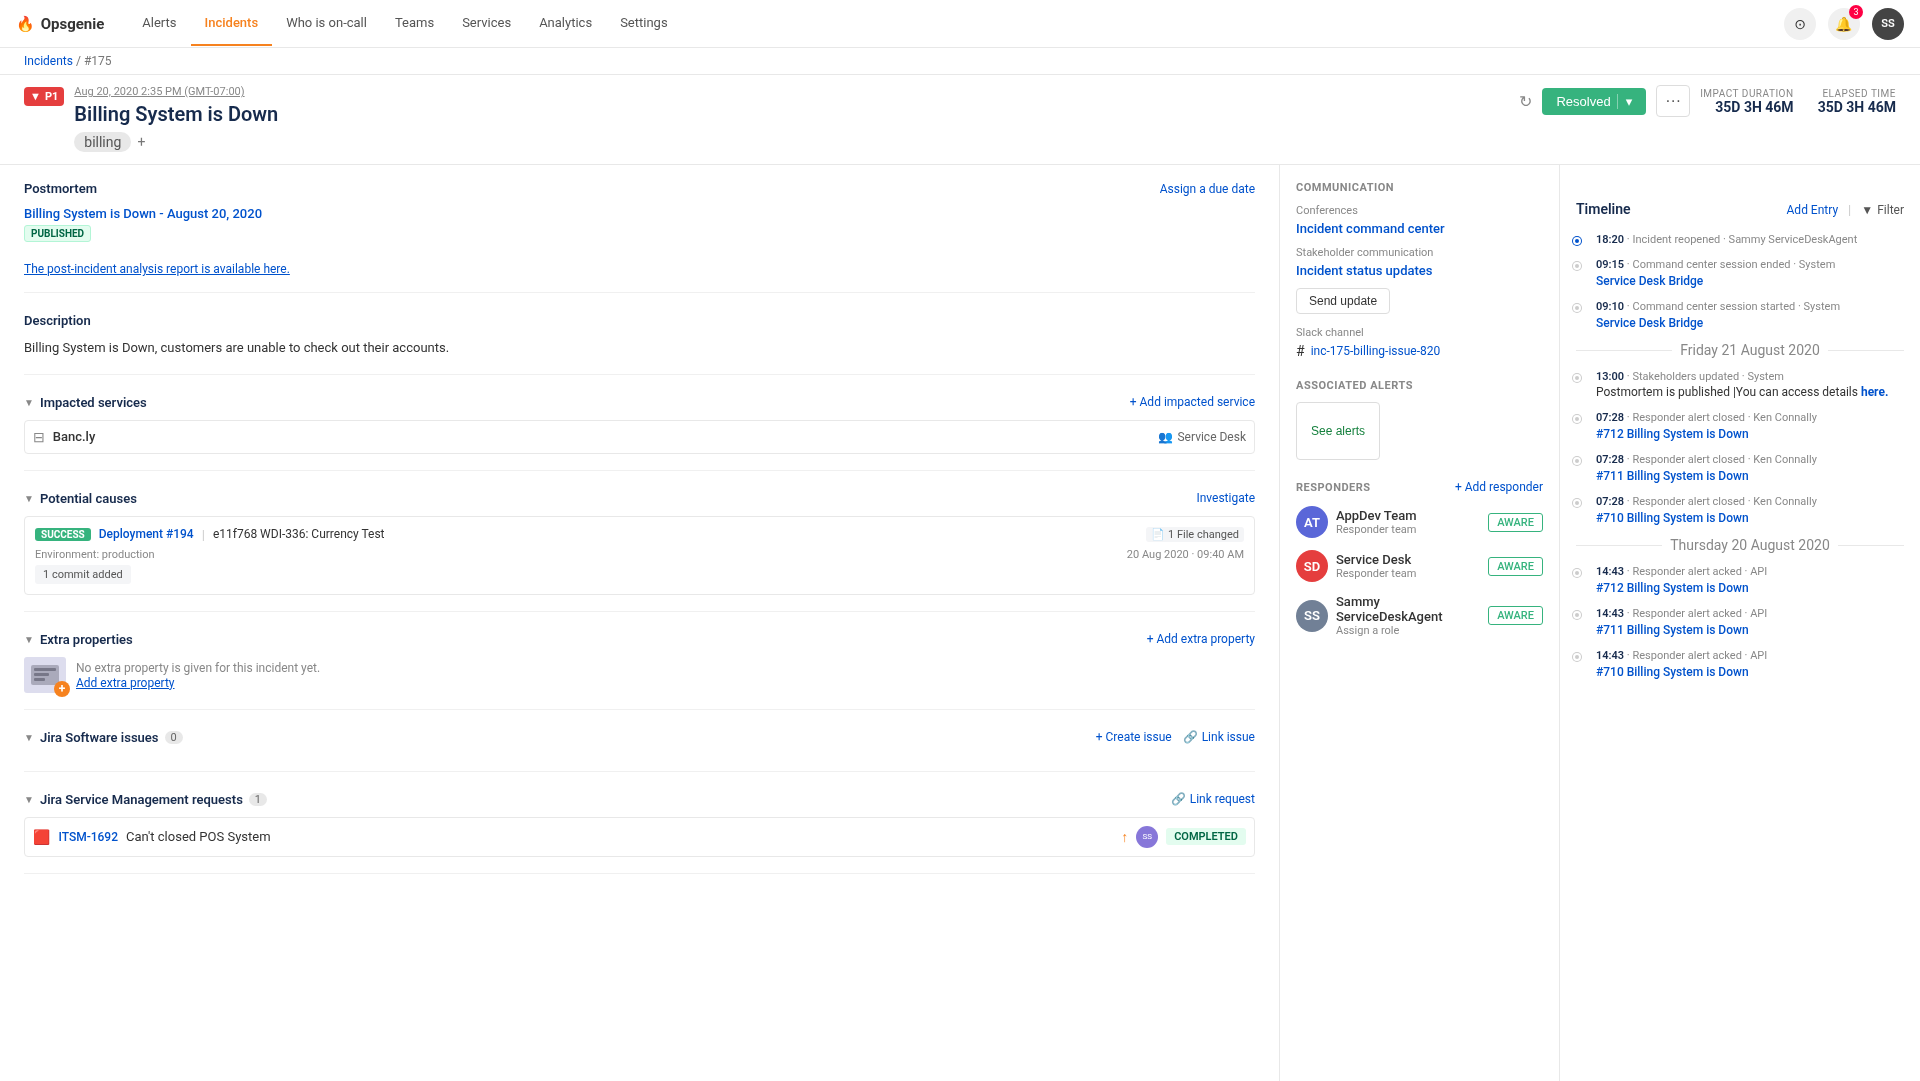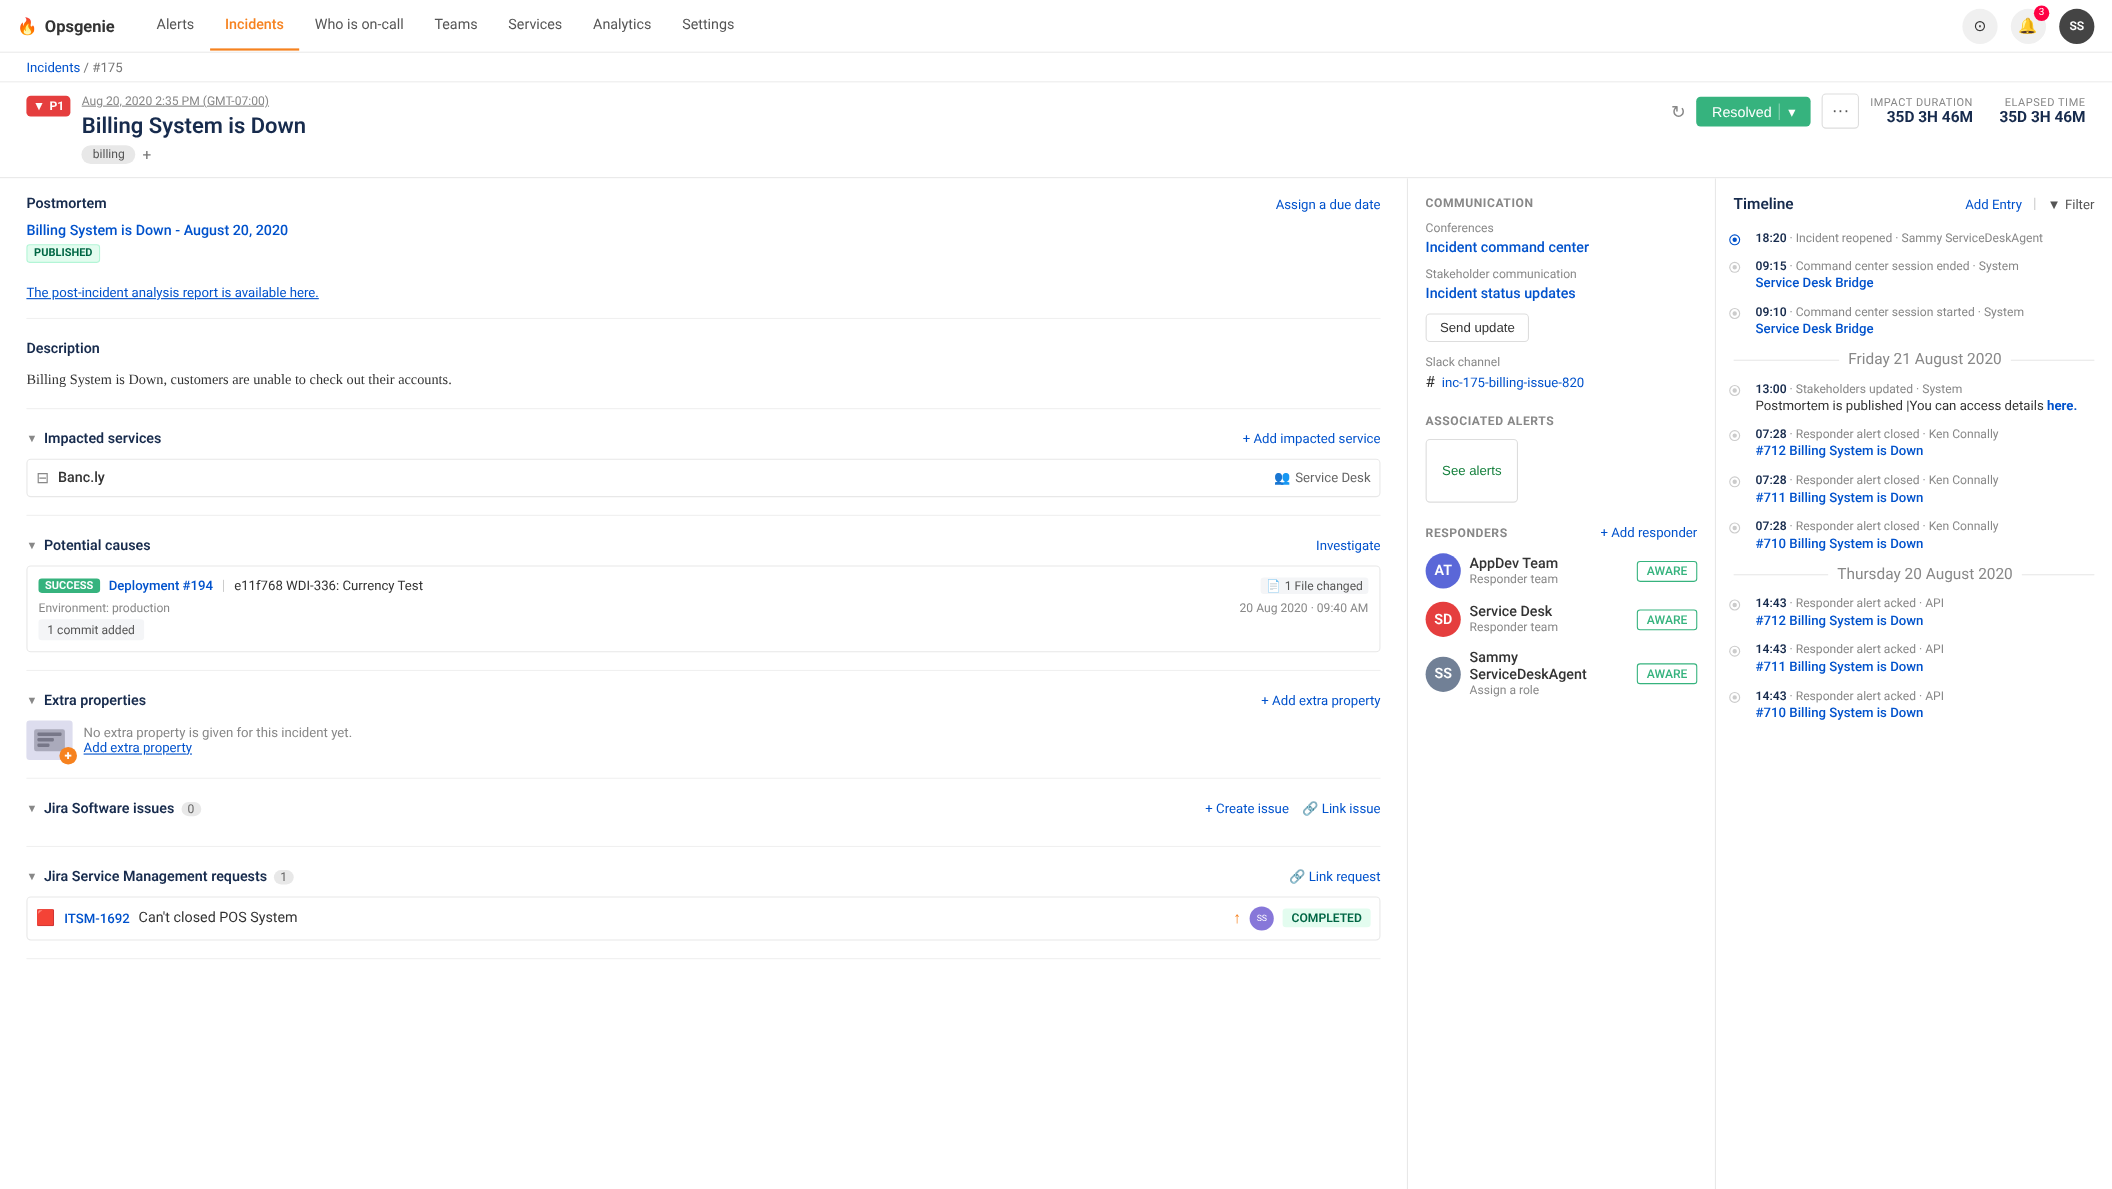--- a/index.html
+++ b/index.html
@@ -20,21 +20,21 @@
     .breadcrumb-bar { background: #fff; padding: 6px 24px; border-bottom: 1px solid #e8e8e8; font-size: 12px; color: #777; }
     .breadcrumb-bar a { color: #0052cc; text-decoration: none; }
 
     
     .incident-header { background: #fff; padding: 10px 24px 12px; border-bottom: 1px solid #e8e8e8; display: flex; align-items: flex-start; }
     .p1-badge { background: #e53e3e; color: #fff; border-radius: 4px; padding: 3px 6px; font-size: 11px; font-weight: 700; margin-right: 10px; margin-top: 2px; display: flex; align-items: center; gap: 4px; min-width: 38px; justify-content: center; }
     .incident-info { flex: 1; }
     .incident-date { font-size: 11px; color: #888; margin-bottom: 4px; text-decoration: underline; }
     .incident-title { font-size: 20px; font-weight: 600; color: #172b4d; margin-bottom: 6px; }
     .incident-tags { display: flex; gap: 6px; align-items: center; }
-    .tag { background: #e8e8e8; border-radius: 12px; padding: 2px 10px; font-size: 11px; color: #555; }
+    .tag { background: #e8e8e8; border-radius: 12px; padding: 2px 10px; font-size: 14px; color: #555; }
     .tag-add { color: #777; cursor: pointer; font-size: 14px; }
     .header-actions { display: flex; align-items: center; gap: 10px; margin-left: auto; }
     .resolve-btn { background: #36b37e; color: #fff; border: none; border-radius: 4px; padding: 6px 14px; font-size: 13px; font-weight: 500; cursor: pointer; display: flex; align-items: center; gap: 6px; }
     .resolve-btn-arrow { border-left: 1px solid rgba(255,255,255,0.4); padding-left: 8px; }
     .more-btn { background: #fff; border: 1px solid #ddd; border-radius: 4px; padding: 6px 8px; cursor: pointer; font-size: 16px; color: #555; }
     .impact-stats { display: flex; gap: 24px; text-align: right; }
     .stat-label { font-size: 10px; color: #888; text-transform: uppercase; letter-spacing: 0.5px; }
     .stat-value { font-size: 14px; font-weight: 700; color: #172b4d; }
     .refresh-icon { color: #888; font-size: 16px; cursor: pointer; }
 
@@ -51,21 +51,21 @@
     .section-action { font-size: 12px; color: #0052cc; cursor: pointer; text-decoration: none; }
     .section-title-with-arrow { display: flex; align-items: center; gap: 6px; cursor: pointer; }
     .arrow { font-size: 10px; color: #888; }
 
     
     .postmortem-link { color: #0052cc; font-size: 13px; font-weight: 500; text-decoration: none; }
     .published-badge { background: #e3fcef; color: #006644; border: 1px solid #b3f5d6; border-radius: 3px; padding: 2px 6px; font-size: 10px; font-weight: 700; display: inline-block; margin-top: 4px; margin-bottom: 20px; }
     .postmortem-desc { font-size: 12px; color: #0052cc; text-decoration: underline; cursor: pointer; }
 
     
-    .description-text { font-size: 13px; color: #333; line-height: 1.5; font-family: Liberation Serif, serif; }
+    .description-text { font-size: 13px; color: #333; line-height: 1.5; }
 
     
     .service-row { display: flex; align-items: center; padding: 8px; border: 1px solid #e8e8e8; border-radius: 4px; margin-top: 8px; }
     .service-icon { color: #888; margin-right: 8px; font-size: 14px; }
     .service-name { font-size: 13px; font-weight: 500; flex: 1; }
     .service-team { display: flex; align-items: center; gap: 4px; font-size: 12px; color: #666; }
 
     
     .cause-card { border: 1px solid #e8e8e8; border-radius: 4px; padding: 10px; margin-top: 8px; }
     .cause-header { display: flex; align-items: center; gap: 8px; margin-bottom: 6px; }
@@ -112,21 +112,21 @@
     .add-responder-link { font-size: 12px; color: #0052cc; cursor: pointer; display: flex; align-items: center; gap: 4px; }
     .responder-row { display: flex; align-items: center; gap: 8px; margin-bottom: 12px; }
     .responder-avatar { width: 32px; height: 32px; border-radius: 50%; display: flex; align-items: center; justify-content: center; font-size: 13px; font-weight: 600; color: #fff; }
     .responder-info { flex: 1; }
     .responder-name { font-size: 13px; font-weight: 500; color: #333; }
     .responder-role { font-size: 11px; color: #888; }
     .aware-badge { background: #fff; border: 1px solid #36b37e; color: #36b37e; border-radius: 3px; padding: 2px 8px; font-size: 11px; font-weight: 500; }
 
     
     .right-panel { width: 360px; overflow-y: auto; padding: 16px; background: #fff; }
-    .timeline-header { display: flex; align-items: flex-start; justify-content: space-between; margin-bottom: 16px; }
+    .timeline-header { display: flex; align-items: flex-end; justify-content: space-between; margin-bottom: 16px; margin-top: 20px; }
     .timeline-title { font-size: 14px; font-weight: 600; color: #172b4d; }
     .timeline-actions { display: flex; gap: 10px; align-items: center; }
     .add-entry-btn { font-size: 12px; color: #0052cc; cursor: pointer; }
     .filter-btn { font-size: 12px; color: #555; cursor: pointer; display: flex; align-items: center; gap: 4px; }
     
     .timeline-list { position: relative; padding-left: 20px; }
     .timeline-item { position: relative; margin-bottom: 12px; }
     .timeline-dot { position: absolute; left: -23px; top: 4px; width: 8px; height: 8px; border-radius: 50%; background: #ccc; border: 2px solid #fff; box-shadow: 0 0 0 1px #ccc; }
     .timeline-dot.blue { background: #0052cc; box-shadow: 0 0 0 1px #0052cc; }
     .timeline-time-line { font-size: 11px; color: #888; margin-bottom: 2px; }

